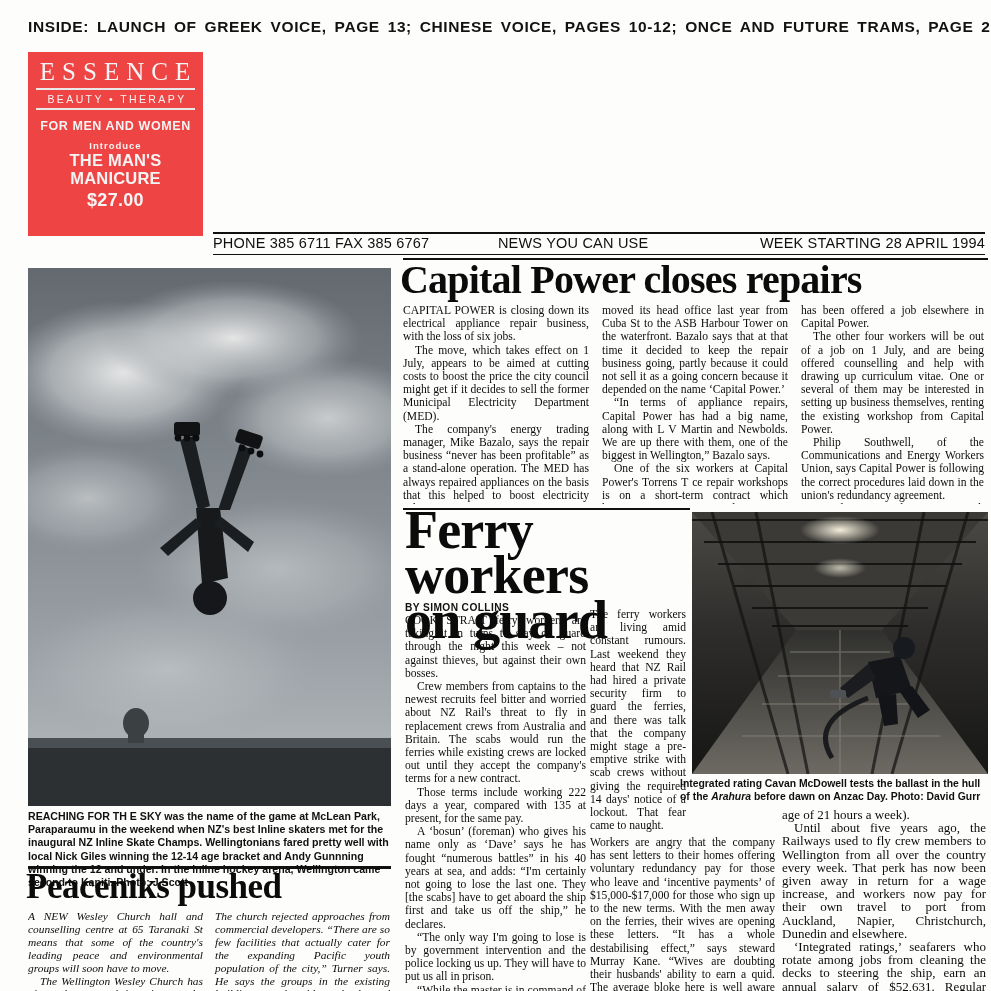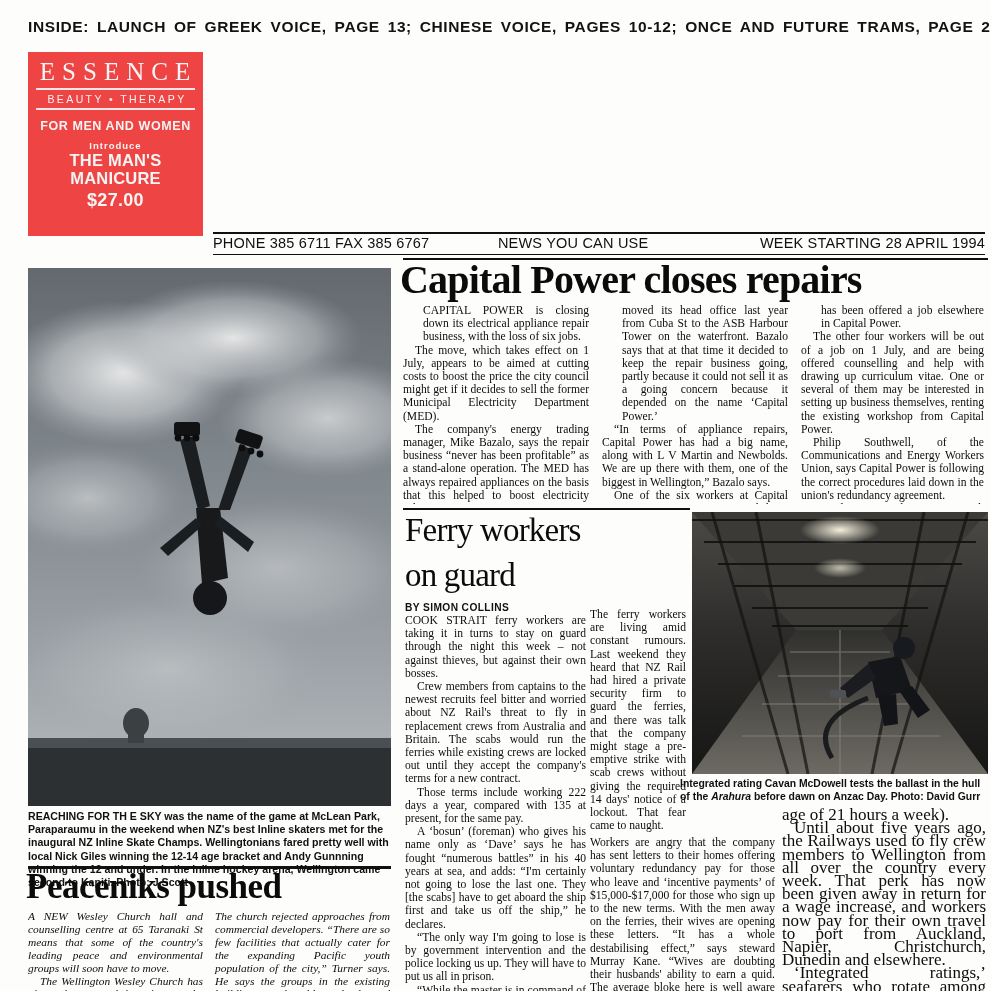--- a/index.html
+++ b/index.html
@@ -248,40 +248,40 @@
   }
   .cp-body .col {
     width: 186px;
     font-size: 11.6px;
     line-height: 13.2px;
     text-align: justify;
     hyphens: auto;
   }
   .cp-body .col.narrow { width: 183px; }
   .cp-body p { margin: 0; text-indent: 12px; }
-  .cp-body p.first { text-indent: 0; margin-left: 20px; }
+  .cp-body p.first { text-indent: 0; }
   .cp-body .bullet { text-indent: 0; }
 
   
   .ferry-rule {
     position: absolute;
     left: 403px;
     top: 508px;
     width: 287px;
     height: 2px;
     background: #101010;
   }
   .ferry-head {
     position: absolute;
     left: 405px;
     top: 508px;
     width: 295px;
     font-family: "Liberation Serif", serif;
-    font-weight: 400;
-    font-size: 33px;
+    font-weight: 700;
+    font-size: 54px;
     line-height: 45px;
     letter-spacing: -0.8px;
     color: #0b0b0b;
   }
   .ferry-byline {
     position: absolute;
     left: 405px;
     top: 602px;
     width: 180px;
     font-family: "Liberation Sans", sans-serif;
@@ -327,21 +327,21 @@
     text-align: justify;
     hyphens: auto;
     overflow: hidden;
   }
   .ferry-col3 {
     position: absolute;
     left: 782px;
     top: 808px;
     width: 204px;
     height: 183px;
-    font-size: 17px;
+    font-size: 13px;
     line-height: 13.2px;
     text-align: justify;
     hyphens: auto;
     overflow: hidden;
   }
   .ferry-col1 p, .ferry-col2 p, .ferry-col2b p, .ferry-col3 p {
     margin: 0; text-indent: 12px;
   }
   .ferry-col1 p.first, .ferry-col2 p.first,
   .ferry-col2b p.first, .ferry-col3 p.first { text-indent: 0; }

